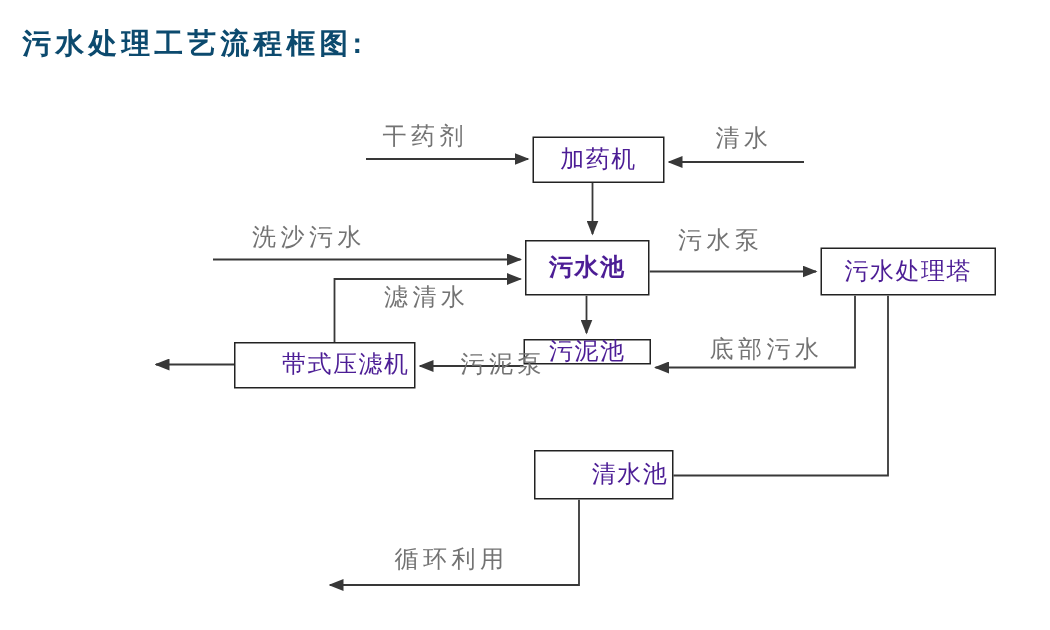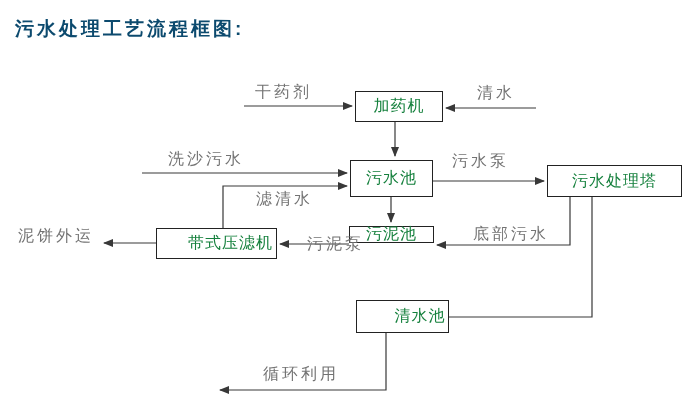--- a/index.html
+++ b/index.html
@@ -36,21 +36,21 @@
   .node {
     position: absolute;
     box-sizing: border-box;
     border: 1px solid #222222;
     background: #ffffff;
     display: flex;
     align-items: center;
     justify-content: center;
     font-size: 16px;
     letter-spacing: 1px;
-    color: #15803d;
+    color: #4c1d95;
     white-space: nowrap;
   }
   .lbl {
     position: absolute;
     font-size: 16px;
     letter-spacing: 3px;
     color: #737373;
     white-space: nowrap;
     line-height: 1;
   }
@@ -78,29 +78,28 @@
       <path d="M391 197 V222" marker-end="url(#ah)"></path>
       <path d="M570 197 V245 H437" marker-end="url(#ah)"></path>
       <path d="M592 197 V317 H436" marker-end="url(#ah)"></path>
       <path d="M349 244 H280" marker-end="url(#ah)"></path>
       <path d="M156 243 H104" marker-end="url(#ah)"></path>
       <path d="M386 333 V390 H220" marker-end="url(#ah)"></path>
     </g>
   </svg>
 
   <div class="node" style="left:355px; top:91px; width:88px; height:31px;">加药机</div>
-  <div class="node" style="left:350px; top:160px; width:83px; height:37px;">污水池</div>
-  <div class="node" style="left:547px; top:165px; width:135px; height:32px;">污水处理塔</div>
+  <div class="node" style="left:350px; top:160px; width:83px; height:37px;font-weight:bold;">污水池</div>
+  <div class="node" style="left:547px; top:165px; width:117px; height:32px;">污水处理塔</div>
   <div class="node" style="left:349px; top:226px; width:85px; height:17px;">污泥池</div>
   <div class="node" style="left:156px; top:228px; width:121px; height:31px;padding-left:28px;">带式压滤机</div>
   <div class="node" style="left:356px; top:300px; width:93px; height:33px;padding-left:35px;">清水池</div>
 
   <span class="lbl" style="left:255px; top:84px;">干药剂</span>
   <span class="lbl" style="left:477px; top:85px;">清水</span>
   <span class="lbl" style="left:168px; top:151px;text-align:right;">洗沙污水</span>
   <span class="lbl" style="left:256px; top:191px;">滤清水</span>
   <span class="lbl" style="left:452px; top:153px;">污水泵</span>
   <span class="lbl" style="left:473px; top:226px;">底部污水</span>
   <span class="lbl" style="left:287px; top:236px;margin-left:20px;">污泥泵</span>
-  <span class="lbl" style="left:18px; top:228px;">泥饼外运</span>
   <span class="lbl" style="left:263px; top:366px;">循环利用</span>
 
 </div>
 
 </body></html>

